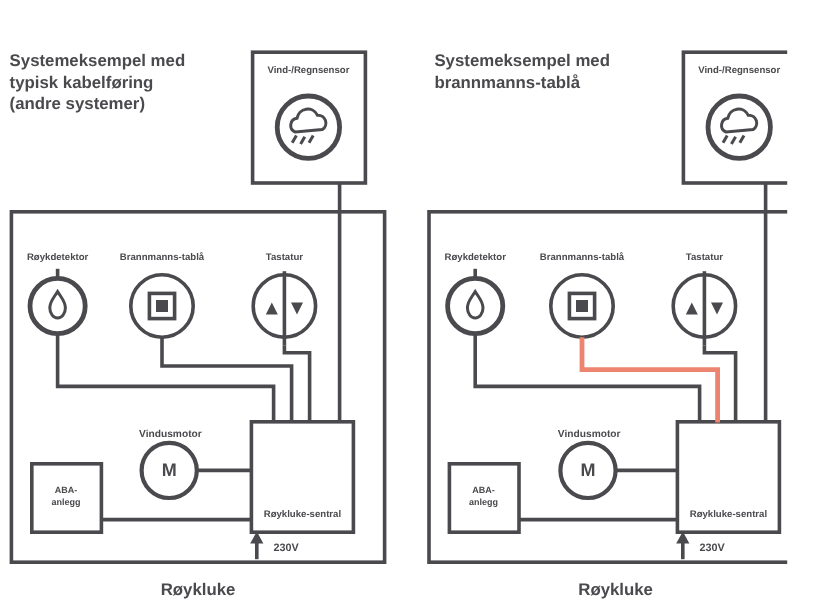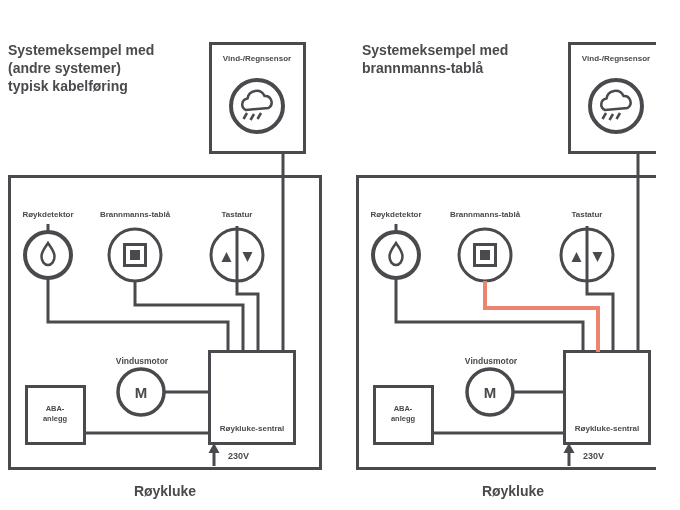--- a/index.html
+++ b/index.html
@@ -103,22 +103,22 @@
 
       <line x1="569" y1="466" x2="569" y2="452"></line>
       <polygon points="563.5,453 574.5,453 569,443" fill="#4a4a4e" stroke="none"></polygon>
 
       <polyline points="485,281 485,308 598,308 598,352" stroke="#ed8470" stroke-width="4"></polyline>
     </g>
   </svg>
 
   <div class="txt title" style="left:8px;top:41px;">
     <div>Systemeksempel med</div>
+    <div>typisk kabelføring</div>
     <div>(andre systemer)</div>
-    <div>typisk kabelføring</div>
   </div>
 
   <div class="txt title" style="left:362px;top:41px;">
     <div>Systemeksempel med</div>
     <div>brannmanns-tablå</div>
   </div>
 
   <div class="txt lbl" style="left:257px;top:54px;">Vind-/Regnsensor</div>
   <div class="txt lbl" style="left:48px;top:210px;">Røykdetektor</div>
   <div class="txt lbl" style="left:135px;top:210px;">Brannmanns-tablå</div>

